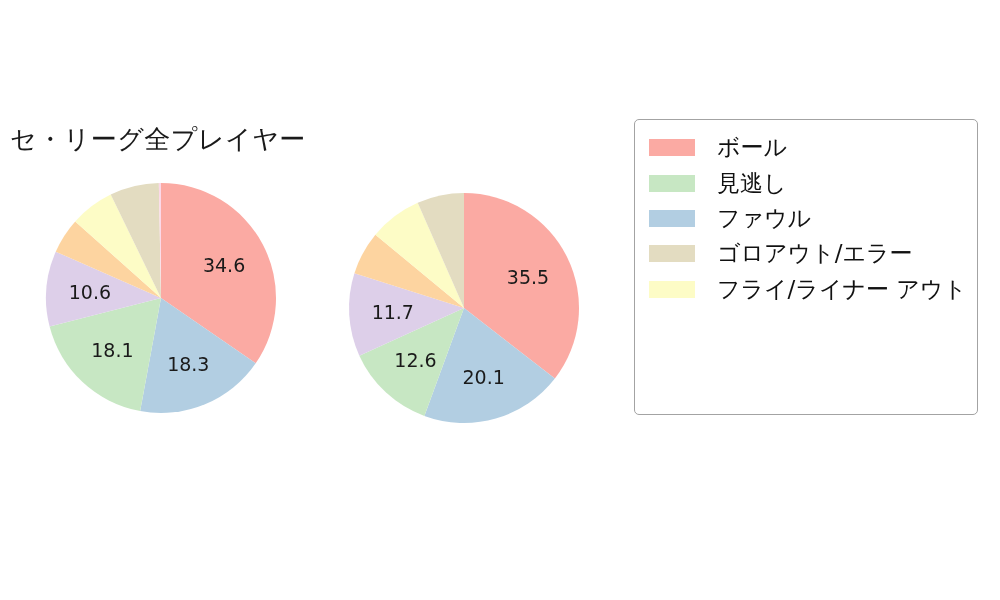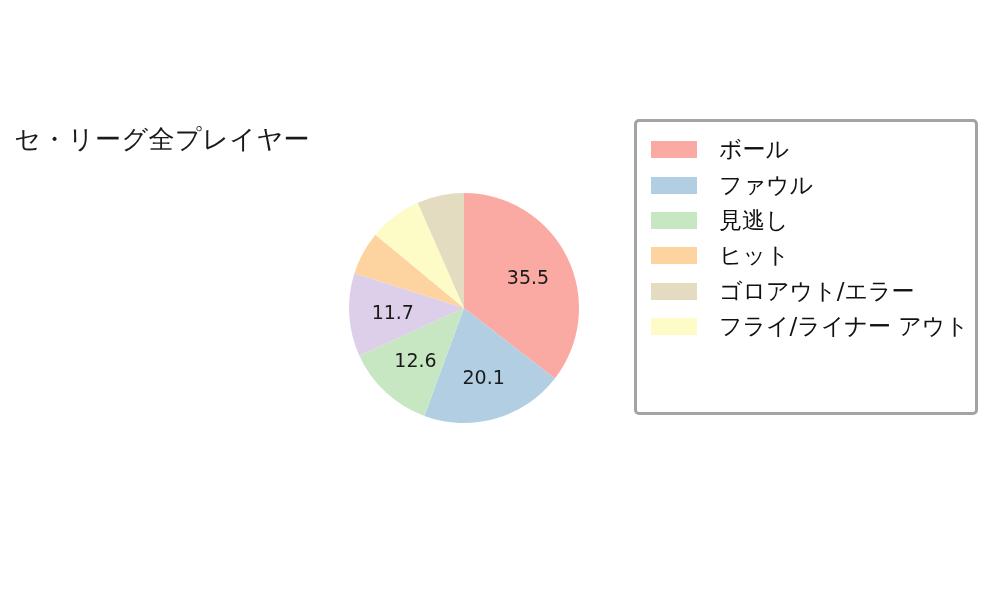--- a/index.html
+++ b/index.html
@@ -18,21 +18,21 @@
   #canvas {
     position: absolute;
     left: 0;
     top: 0;
     width: 1000px;
     height: 600px;
   }
 
   .chart-title {
     position: absolute;
-    text-align: right;
+    text-align: left;
     font-size: 26px;
     color: #1a1a1a;
     font-family: "DejaVu Sans", "Liberation Sans", sans-serif;
     font-weight: 400;
     white-space: nowrap;
     letter-spacing: 0.5px;
   }
 
   #title-left {
     left: 10px;
@@ -65,21 +65,21 @@
 
   
   #legend {
     position: absolute;
     left: 634px;
     top: 119px;
     width: 344px;
     height: 296px;
     box-sizing: border-box;
     background: #ffffff;
-    border: 3px solid #a3a3a3;
+    border: 1px solid #a3a3a3;
     border-radius: 5px;
   }
 
   #legend-list {
     position: absolute;
     left: 14px;
     top: 10px;
     right: 6px;
   }
 
@@ -106,20 +106,40 @@
   }
 </style>
 </head>
 <body>
 
 <div id="canvas">
 
   <div class="chart-title" id="title-left">セ・リーグ全プレイヤー</div>
 
 
+  <div class="pie-wrap" id="pie-left-wrap">
+    <svg class="pie-svg" viewBox="0 0 232 232">
+      <g>
+          <path d="M 116 116 L 116.00 1.00 A 115 115 0 0 1 210.71 181.24 Z" fill="#fbaaa3" stroke="none"></path>
+          <path d="M 116 116 L 210.71 181.24 A 115 115 0 0 1 95.16 229.10 Z" fill="#b2cee2" stroke="none"></path>
+          <path d="M 116 116 L 95.16 229.10 A 115 115 0 0 1 4.61 144.60 Z" fill="#c7e7c3" stroke="none"></path>
+          <path d="M 116 116 L 4.61 144.60 A 115 115 0 0 1 10.75 69.67 Z" fill="#ddcfe9" stroke="none"></path>
+          <path d="M 116 116 L 10.75 69.67 A 115 115 0 0 1 30.22 39.41 Z" fill="#fdd4a0" stroke="none"></path>
+          <path d="M 116 116 L 30.22 39.41 A 115 115 0 0 1 65.73 12.57 Z" fill="#fdfcc6" stroke="none"></path>
+          <path d="M 116 116 L 65.73 12.57 A 115 115 0 0 1 113.83 1.02 Z" fill="#e3dcc1" stroke="none"></path>
+          <path d="M 116 116 L 113.83 1.02 A 115 115 0 0 1 116.00 1.00 Z" fill="#fcd8e8" stroke="none"></path>
+        </g>
+      <g>
+          <text class="slice-label" x="179.1" y="82.8">34.6</text>
+          <text class="slice-label" x="143.3" y="181.9">18.3</text>
+          <text class="slice-label" x="67.4" y="168.1">18.1</text>
+          <text class="slice-label" x="44.9" y="110.2">10.6</text>
+        </g>
+    </svg>
+  </div>
 
   <div class="pie-wrap" id="pie-right-wrap">
     <svg class="pie-svg" viewBox="0 0 232 232">
       <g>
           <path d="M 116 116 L 116.00 1.00 A 115 115 0 0 1 206.87 186.48 Z" fill="#fbaaa3" stroke="none"></path>
           <path d="M 116 116 L 206.87 186.48 A 115 115 0 0 1 76.37 223.95 Z" fill="#b2cee2" stroke="none"></path>
           <path d="M 116 116 L 76.37 223.95 A 115 115 0 0 1 11.34 163.65 Z" fill="#c7e7c3" stroke="none"></path>
           <path d="M 116 116 L 11.34 163.65 A 115 115 0 0 1 6.41 81.15 Z" fill="#ddcfe9" stroke="none"></path>
           <path d="M 116 116 L 6.41 81.15 A 115 115 0 0 1 27.39 42.70 Z" fill="#fdd4a0" stroke="none"></path>
           <path d="M 116 116 L 27.39 42.70 A 115 115 0 0 1 69.67 10.75 Z" fill="#fdfcc6" stroke="none"></path>
@@ -134,30 +154,26 @@
     </svg>
   </div>
 
   <div id="legend">
     <div id="legend-list">
         <div class="legend-row">
           <span class="legend-swatch" style="background: rgb(251, 170, 163);"></span>
           <span class="legend-label">ボール</span>
         </div>
         <div class="legend-row">
-          <span class="legend-swatch" style="background: rgb(178, 206, 226);"></span>
-          <span class="legend-label">ファウル</span>
-        </div>
-        <div class="legend-row">
           <span class="legend-swatch" style="background: rgb(199, 231, 195);"></span>
           <span class="legend-label">見逃し</span>
         </div>
         <div class="legend-row">
-          <span class="legend-swatch" style="background: rgb(253, 212, 160);"></span>
-          <span class="legend-label">ヒット</span>
+          <span class="legend-swatch" style="background: rgb(178, 206, 226);"></span>
+          <span class="legend-label">ファウル</span>
         </div>
         <div class="legend-row">
           <span class="legend-swatch" style="background: rgb(227, 220, 193);"></span>
           <span class="legend-label">ゴロアウト/エラー</span>
         </div>
         <div class="legend-row">
           <span class="legend-swatch" style="background: rgb(253, 252, 198);"></span>
           <span class="legend-label">フライ/ライナー アウト</span>
         </div>
       </div>

